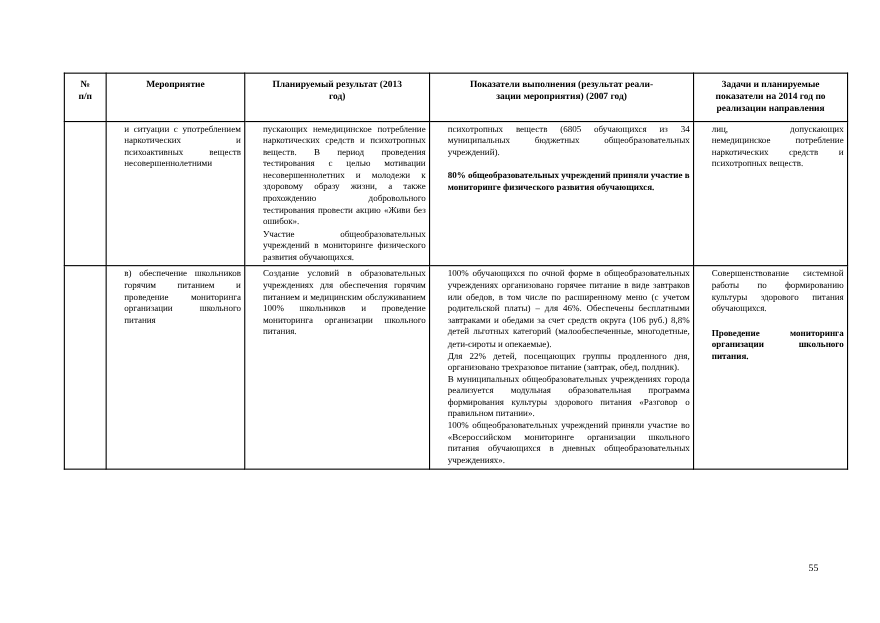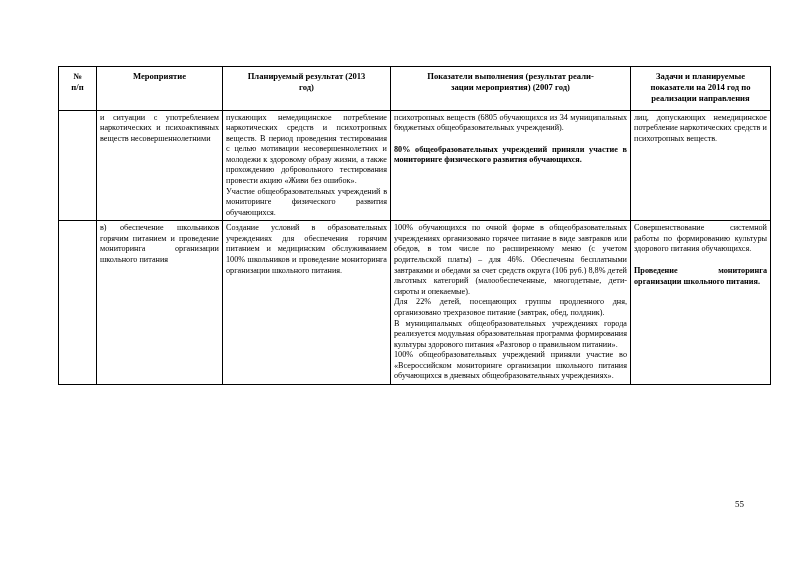--- a/index.html
+++ b/index.html
@@ -31,21 +31,21 @@
     top: 66px;
     width: 712px;
     border-collapse: collapse;
     table-layout: fixed;
   }
 
   .doc-table td,
   .doc-table th {
     border: 1px solid #000000;
     vertical-align: top;
-    padding: 2px 3px 2px 3px;
+    padding: 2px 3px 2px 16px;
     font-size: 8.2px;
     line-height: 1.29;
   }
 
   .doc-table th {
     text-align: center;
     font-weight: bold;
     font-size: 8.6px;
     line-height: 1.3;
     padding: 4px 3px 5px 3px;
@@ -70,21 +70,21 @@
     text-align-last: left;
   }
   .gap-block {
     margin-top: 11px !important;
     font-weight: bold;
   }
 
   .page-number {
     position: absolute;
     left: 735px;
-    top: 499px;
+    top: 511px;
     font-family: "Liberation Serif", "DejaVu Serif", serif;
     font-size: 9px;
     color: #000000;
   }
 </style>
 </head>
 <body>
 
 <div class="page">
 

